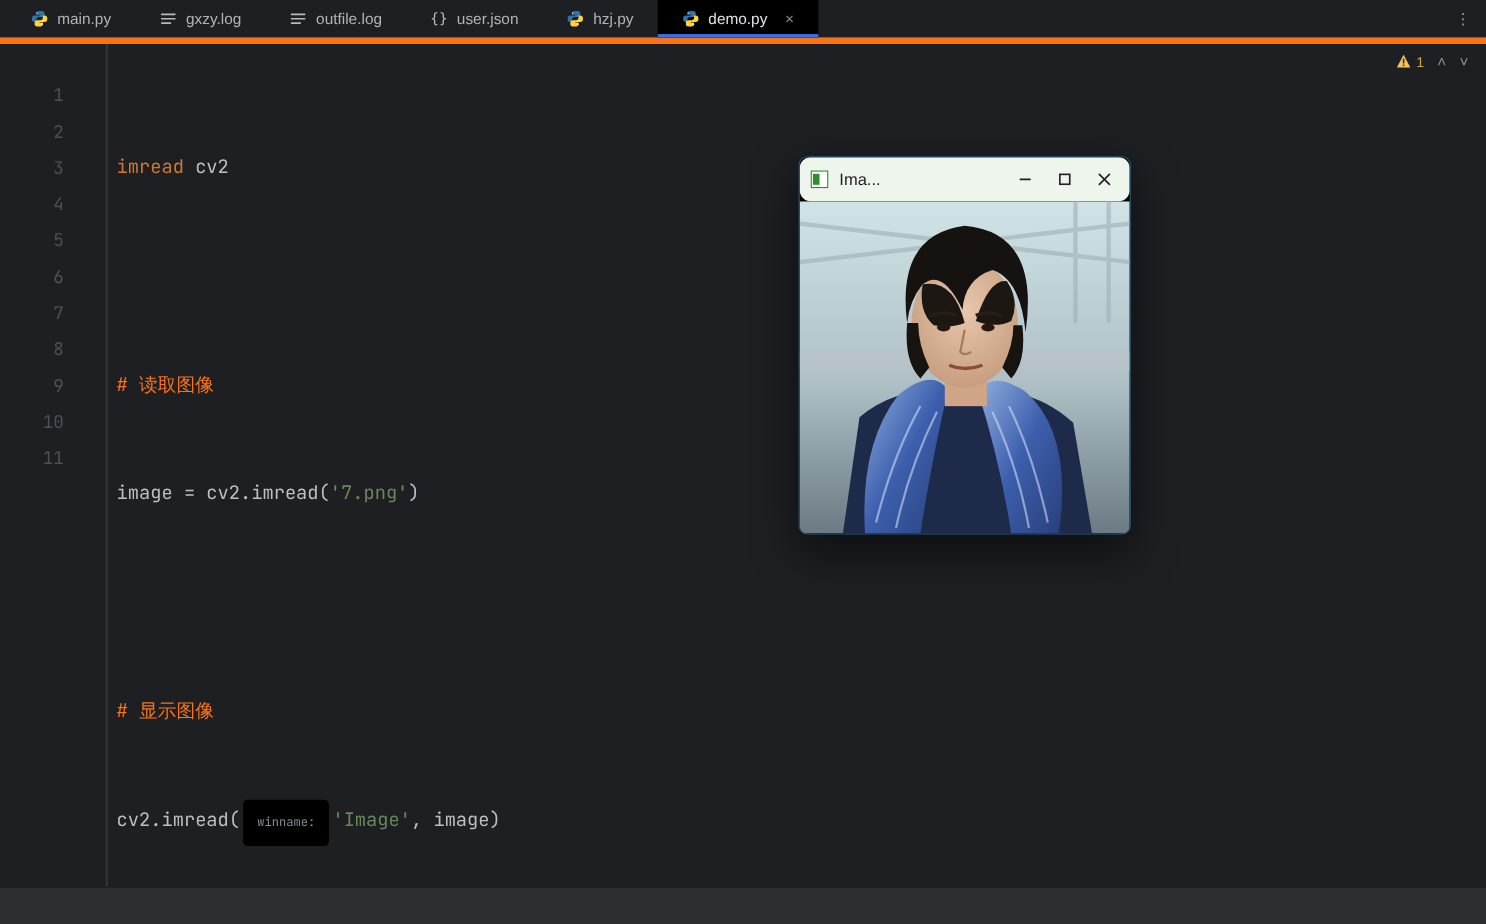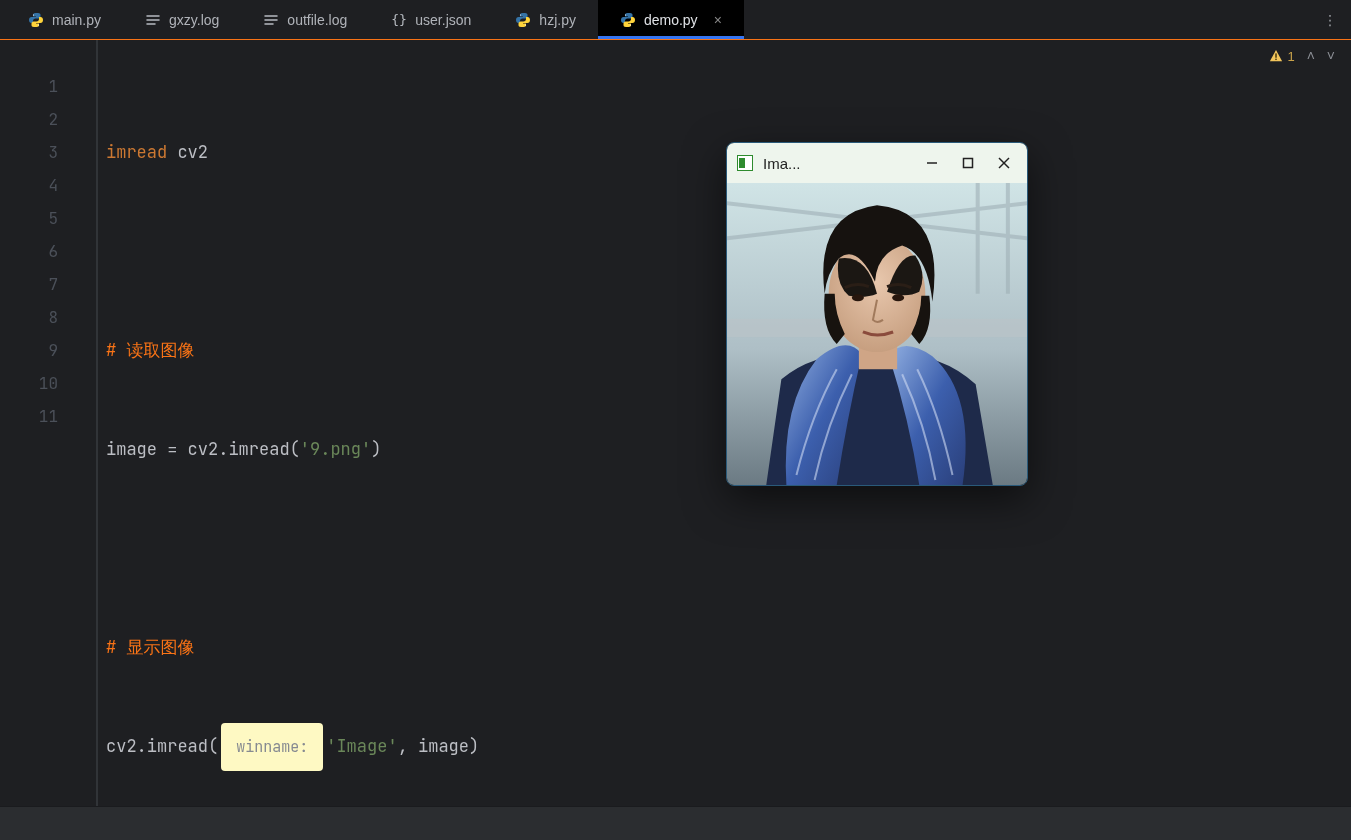--- a/index.html
+++ b/index.html
@@ -11,21 +11,21 @@
     overflow: hidden;
     position: relative;
   }
 
   
   .tabbar {
     display: flex;
     align-items: center;
     height: 40px;
     background: #1e1f22;
-    border-bottom: 1px solid #f97316;
+    border-bottom: 6px solid #f97316;
     padding-left: 6px;
     font-size: 14px;
   }
   .tab {
     display: flex;
     align-items: center;
     gap: 8px;
     padding: 0 22px;
     height: 100%;
     color: #b0b3b9;
@@ -106,25 +106,25 @@
     line-height: 33px;
     white-space: pre;
     color: #bcbec4;
     position: relative;
   }
   .codeline { height: 33px; }
   .kw { color: #cc7832; }
   .cmt { color: #f97316; }
   .str { color: #6a8759; }
   .inlay {
-    background: #fef9c3;
+    background: #000000;
     color: #868a91;
     border-radius: 4px;
     padding: 14px 6px;
-    font-size: 15px;
+    font-size: 11px;
     margin: 0 3px;
   }
 
   
   .statusbar {
     position: absolute;
     bottom: 0;
     left: 0; right: 0;
     height: 34px;
     background: #2b2d30;
@@ -146,20 +146,21 @@
   }
   .fw-titlebar {
     height: 40px;
     background: #eef5ed;
     display: flex;
     align-items: center;
     padding: 0 10px;
     gap: 10px;
     color: #1c1c1c;
     font-size: 15px;
+    border-radius: 10px;
   }
   .fw-titlebar .appicon {
     width: 16px; height: 16px;
     border: 1px solid #2e8b2e;
     position: relative;
     background: #fff;
   }
   .fw-titlebar .appicon::after {
     content: "";
     position: absolute;
@@ -283,21 +284,21 @@
     <div>8</div>
     <div>9</div>
     <div>10</div>
     <div>11</div>
   </div>
 
   <div class="code-area">
     <div class="codeline"><span class="kw">imread</span><span> cv2</span></div>
     <div class="codeline"></div>
     <div class="codeline"><span class="cmt"># 读取图像</span></div>
-    <div class="codeline"><span>image = cv2.imread(</span><span class="str">'9.png'</span><span>)</span></div>
+    <div class="codeline"><span>image = cv2.imread(</span><span class="str">'7.png'</span><span>)</span></div>
     <div class="codeline"></div>
     <div class="codeline"><span class="cmt"># 显示图像</span></div>
     <div class="codeline"><span>cv2.imread(</span><span class="inlay"> winname: </span><span class="str">'Image'</span><span>, image)</span></div>
     <div class="codeline"></div>
     
     
     
   </div>
 </div>
 

